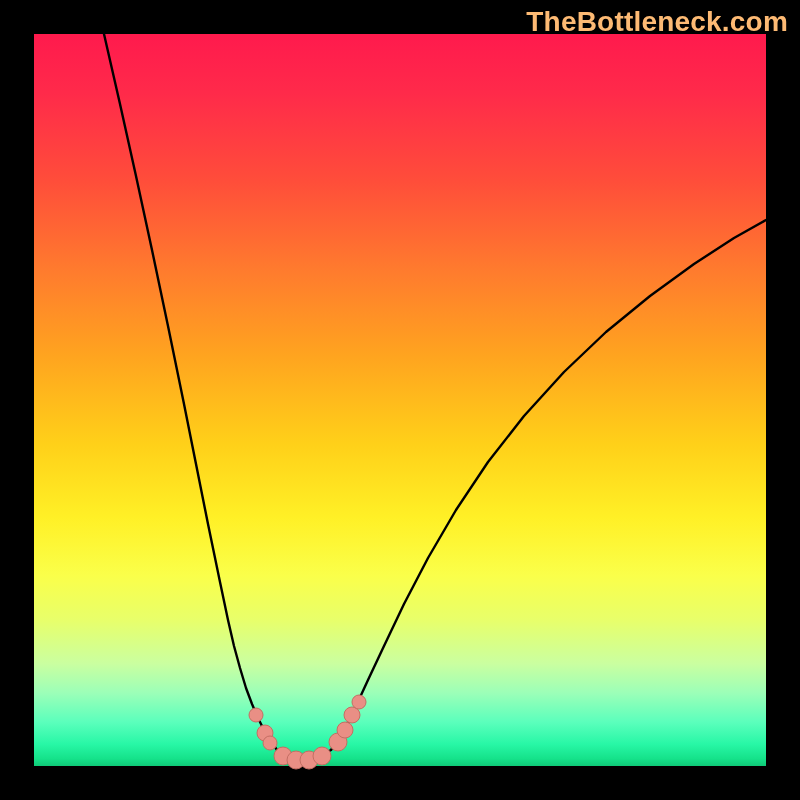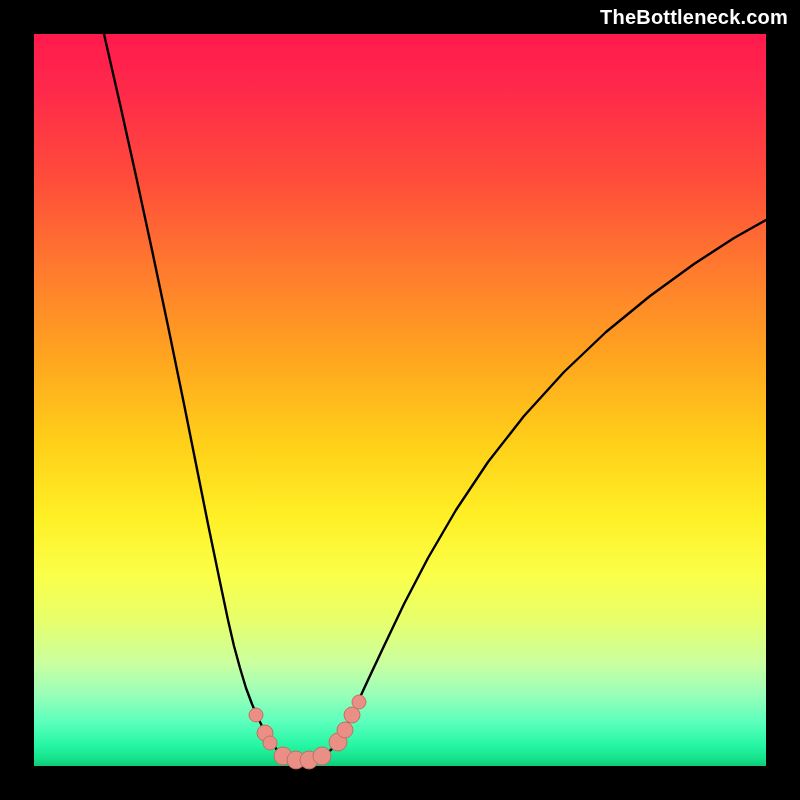--- a/index.html
+++ b/index.html
@@ -41,23 +41,23 @@
       #28f7a6 97%,
       #15e28a 99%,
       #0fca78 100%
     );
   }
   .watermark {
     position: absolute;
     top: 6px;
     right: 12px;
     font-family: Arial, Helvetica, sans-serif;
-    font-size: 20px;
+    font-size: 28px;
     font-weight: 600;
-    color: #ffffff;
+    color: #fdba74;
     letter-spacing: 0.2px;
     user-select: none;
   }
   svg.curve {
     position: absolute;
     left: 0;
     top: 0;
     width: 732px;
     height: 732px;
     overflow: visible;

